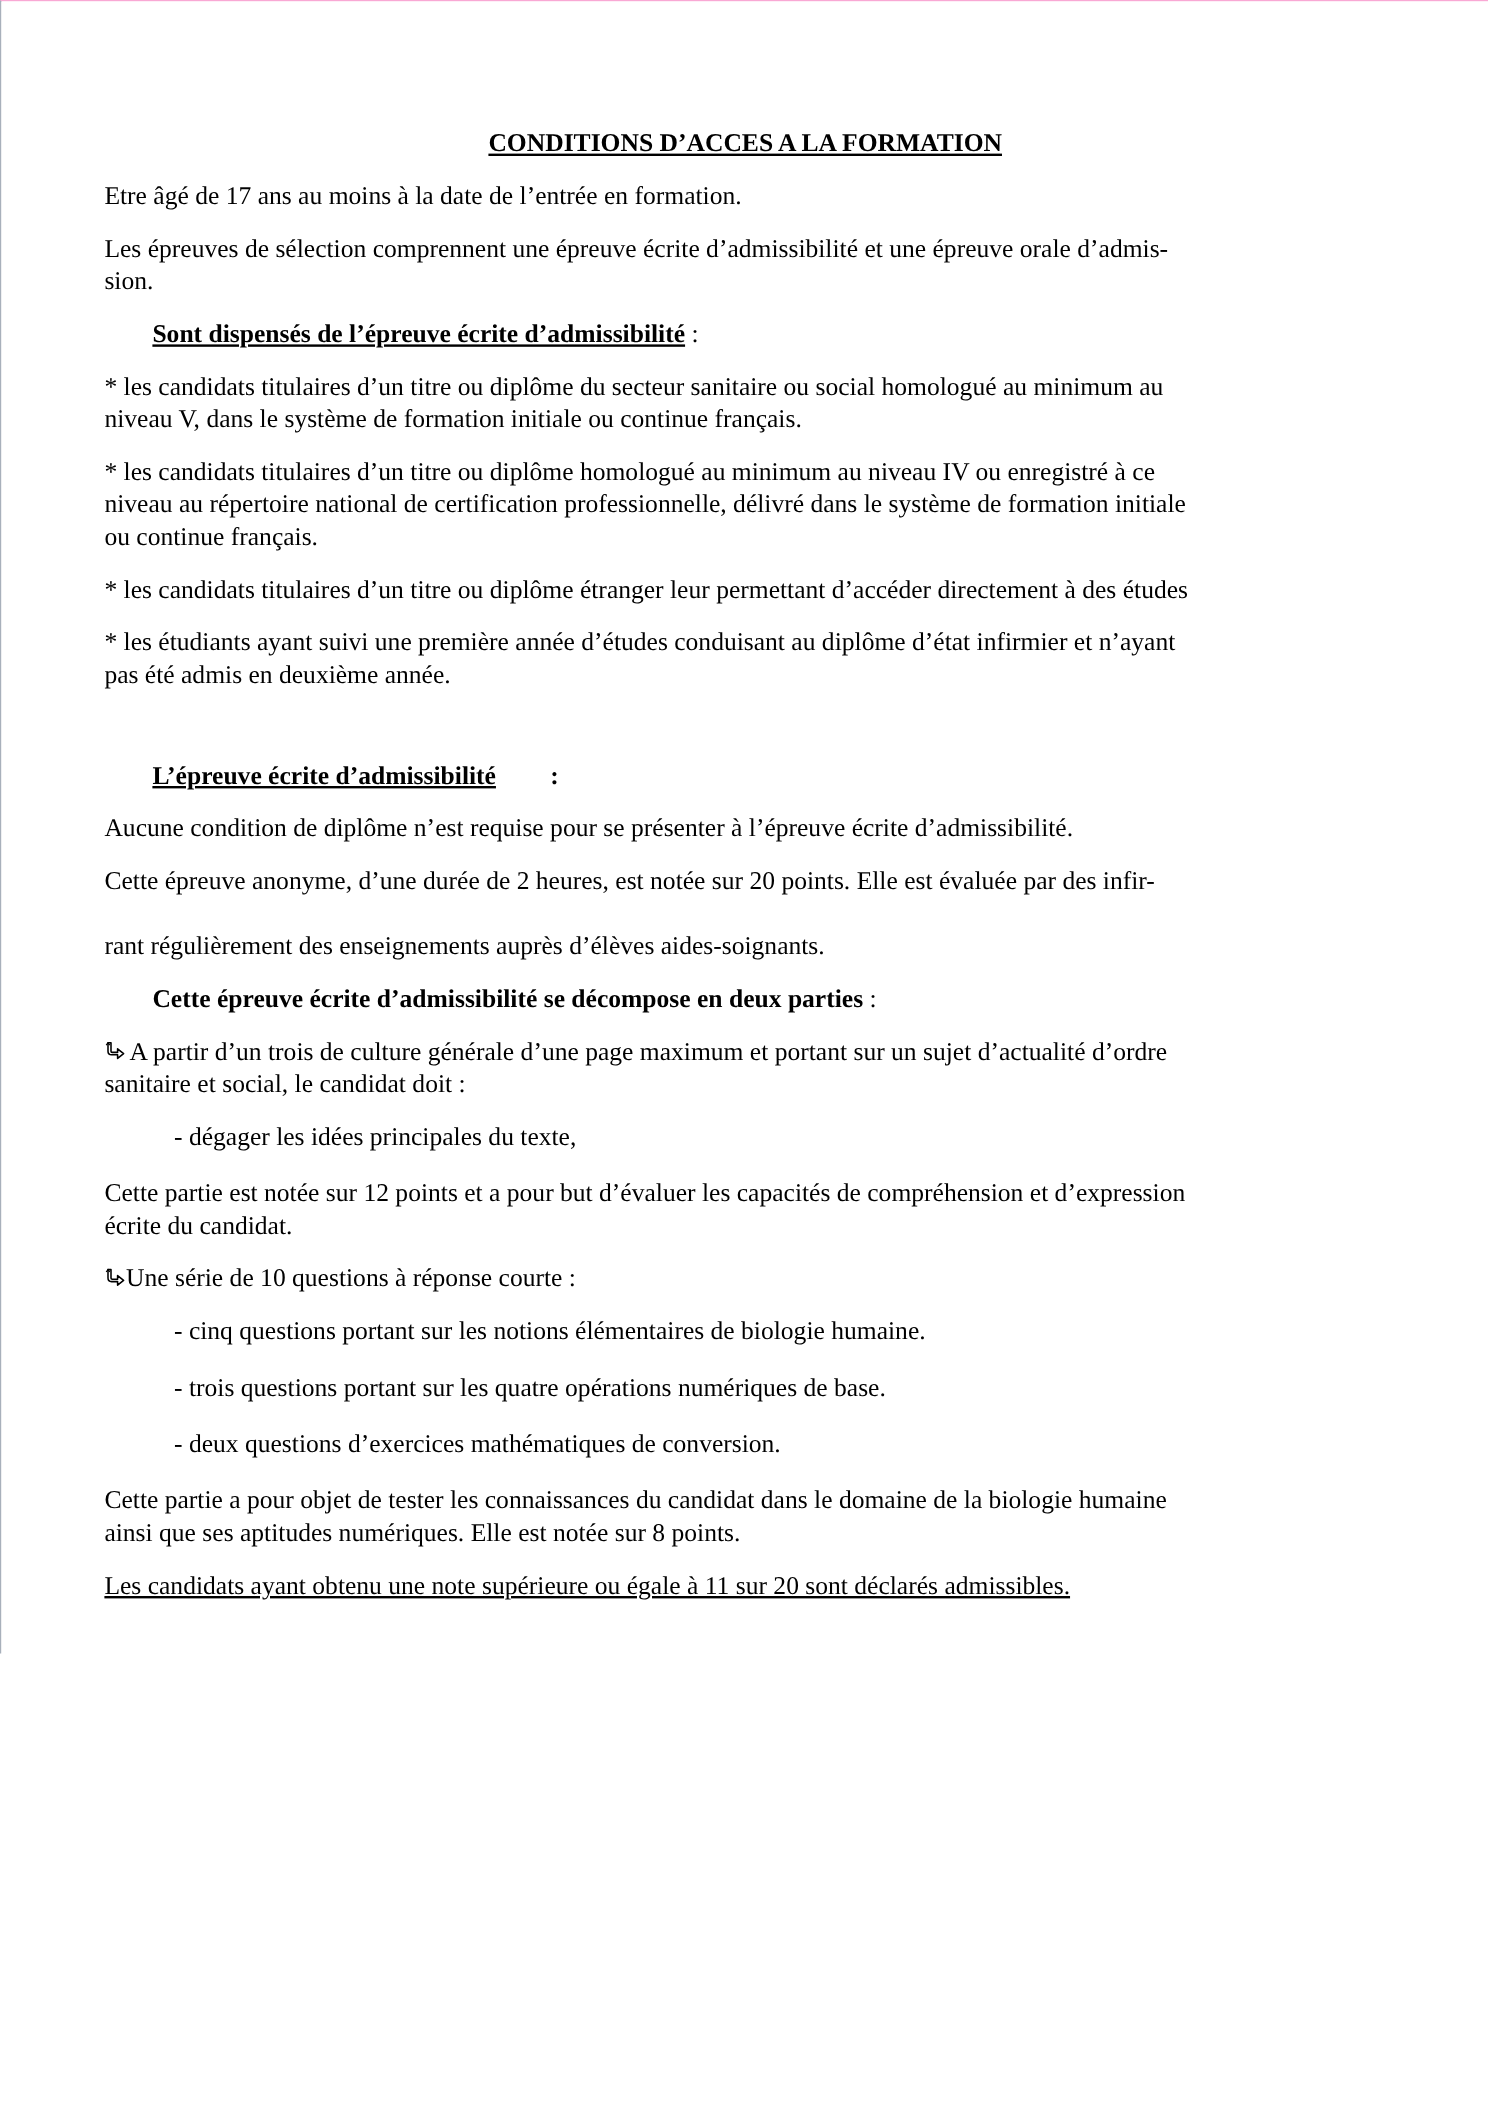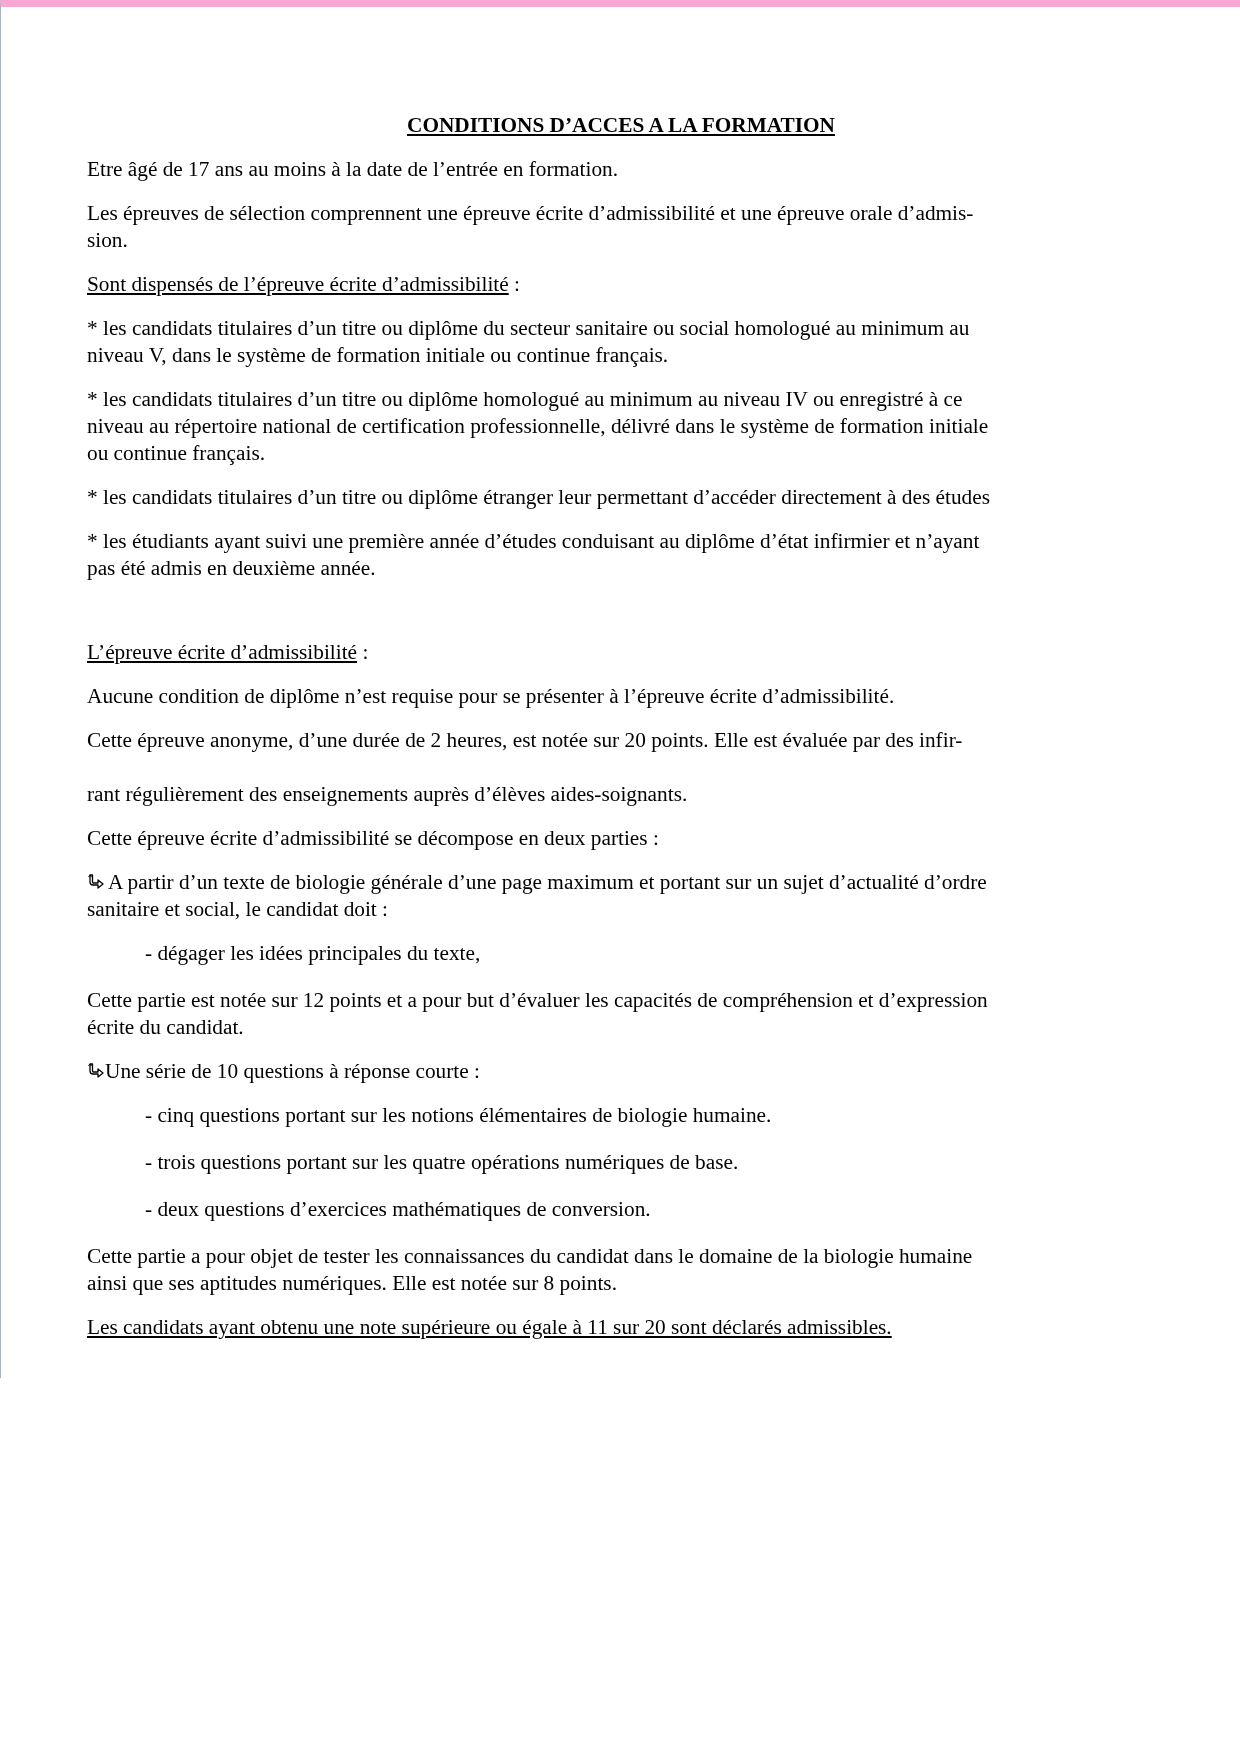--- a/index.html
+++ b/index.html
@@ -15,21 +15,21 @@
       font-family: "Liberation Serif", "DejaVu Serif", serif;
       color: #000000;
     }
     .page {
       position: absolute;
       left: 0;
       top: 0;
       width: 1240px;
       height: 1378px;
       box-sizing: border-box;
-      border-top: 7px solid #f9a8d4;
+      border-top: 1px solid #f9a8d4;
       border-left: 1px solid #a8b0bb;
       background: #ffffff;
     }
     .content {
       position: absolute;
       left: 86px;
       top: 105px;
       width: 1060px;
       font-size: 21.3px;
       line-height: 27px;
@@ -38,21 +38,21 @@
       text-align: center;
       font-weight: bold;
       text-decoration: underline;
       font-size: 21.3px;
       margin: 0 0 17px 0;
       width: 1068px;
     }
     p {
       margin: 0 0 17px 0;
     }
-    .bold { font-weight: normal; }
+    .bold { font-weight: bold; margin-left: 40px; }
     .ul { text-decoration: underline; }
     .indent { padding-left: 58px; margin-bottom: 20px; }
     .spacer-lg { height: 40px; }
     .arrow-icon {
       display: inline-block;
       width: 18px;
       height: 18px;
       vertical-align: -2px;
       margin-right: 3px;
     }
@@ -108,21 +108,21 @@
     </p>
 
     <p><span class="bold">Cette épreuve écrite d’admissibilité se décompose en deux parties</span><span> :</span></p>
 
     <p>
       <span class="arrow-icon">
         <svg width="18" height="18" viewBox="0 0 18 18">
           <path d="M3 2 L3 9 Q3 12 6 12 L11 12 L11 15 L16 11 L11 7 L11 10 L6.5 10 Q5.5 10 5.5 9 L5.5 2 Z" fill="none" stroke="#000" stroke-width="1.3" stroke-linejoin="round"></path>
           <path d="M1.5 4 L3 2 L4.5 4" fill="none" stroke="#000" stroke-width="1"></path>
         </svg>
-      </span><span>A partir d’un texte de biologie générale d’une page  maximum et portant sur un sujet d’actualité d’ordre</span><br>
+      </span><span>A partir d’un trois de culture générale d’une page  maximum et portant sur un sujet d’actualité d’ordre</span><br>
       <span>sanitaire et social, le candidat doit :</span>
     </p>
 
     <p class="indent">- dégager les idées principales du texte,</p>
 
     <p>
       <span>Cette partie est notée sur 12 points et a pour but d’évaluer les capacités de compréhension et d’expression</span><br>
       <span>écrite du candidat.</span>
     </p>
 

